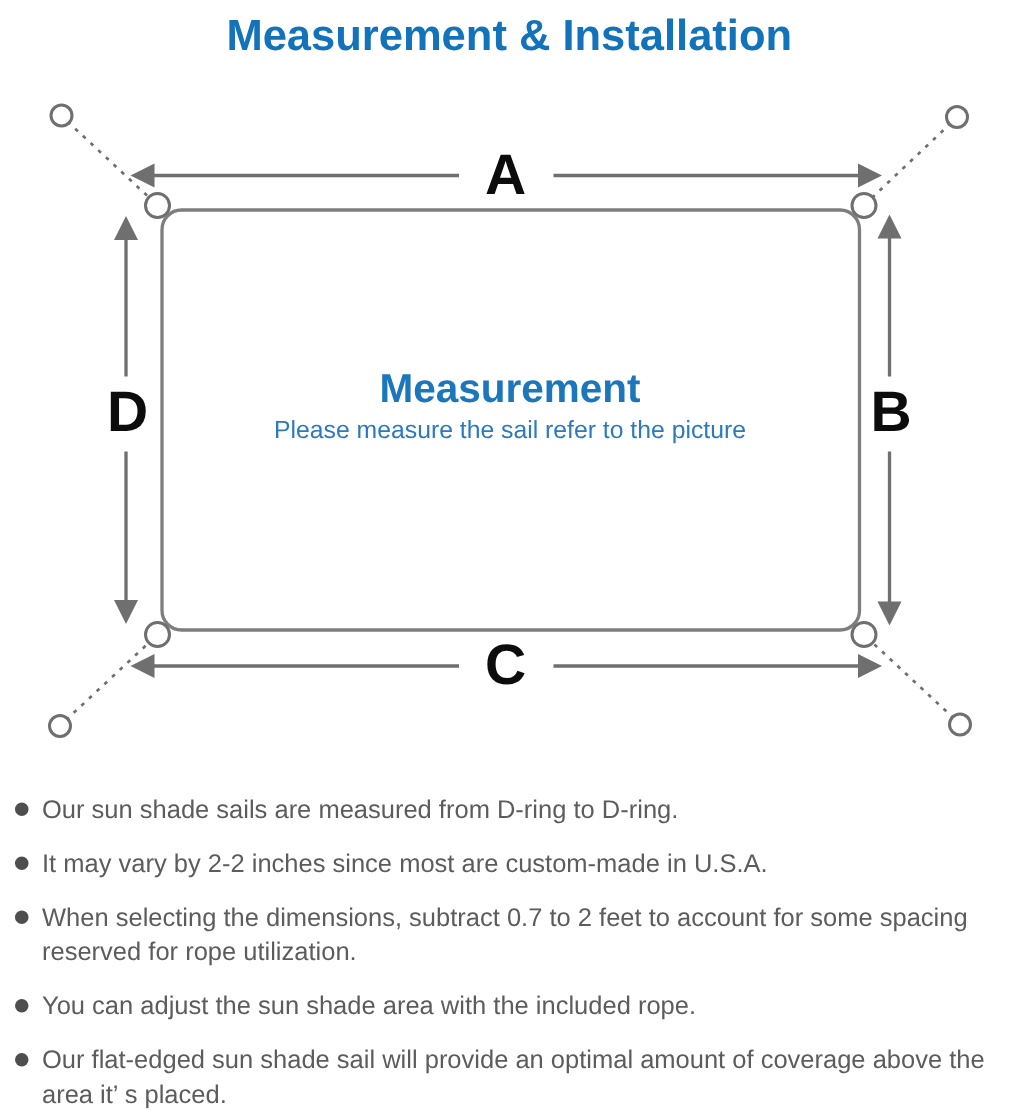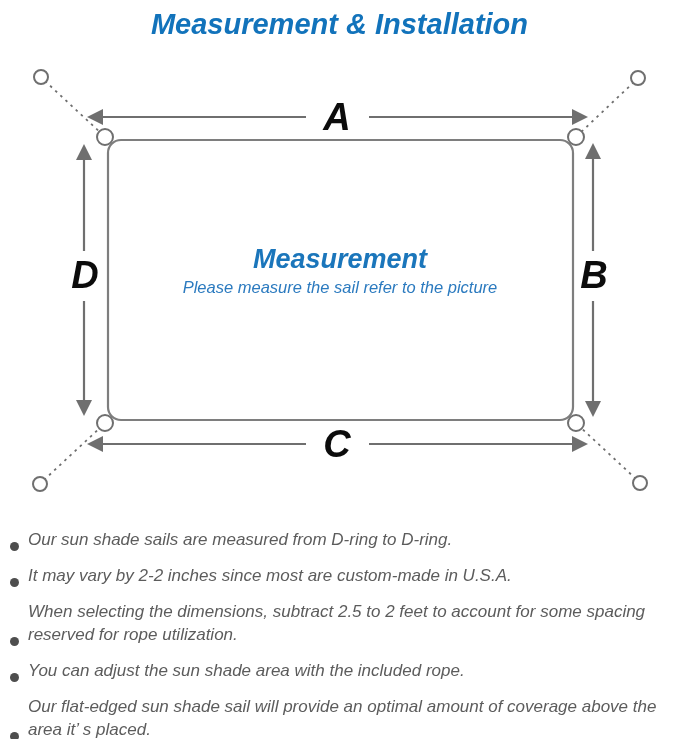--- a/index.html
+++ b/index.html
@@ -8,21 +8,20 @@
     background: #ffffff;
     width: 679px;
     height: 739px;
     overflow: hidden;
     font-family: "Liberation Sans", sans-serif;
   }
   .page {
     width: 679px;
     height: 567px;
     position: relative;
-    font-style: italic;
   }
   .title {
     margin: 0;
     padding-top: 5px;
     text-align: center;
     font-size: 29px;
     line-height: 38px;
     font-weight: bold;
     color: #1273BB;
     letter-spacing: 0px;
@@ -48,21 +47,21 @@
     font-size: 16.5px;
     fill: #2B7ABF;
   }
   .notes {
     list-style: none;
     margin: 0;
     padding: 13px 8px 0 10px;
   }
   .notes li {
     display: flex;
-    align-items: flex-end;
+    align-items: flex-start;
     gap: 9px;
     margin-bottom: 13px;
     color: #5C5C5C;
     font-size: 17px;
     line-height: 23px;
   }
   .dot {
     flex: 0 0 auto;
     width: 9px;
     height: 9px;
@@ -146,21 +145,21 @@
     <li>
       <span class="dot"></span>
       <span class="note-text">Our sun shade sails are measured from D-ring to D-ring.</span>
     </li>
     <li>
       <span class="dot"></span>
       <span class="note-text">It may vary by 2-2 inches since most are custom-made in U.S.A.</span>
     </li>
     <li>
       <span class="dot"></span>
-      <span class="note-text">When selecting the dimensions, subtract 2.5 to 2 feet to account for some spacing reserved for rope utilization.</span>
+      <span class="note-text">When selecting the dimensions, subtract 0.7 to 2 feet to account for some spacing reserved for rope utilization.</span>
     </li>
     <li>
       <span class="dot"></span>
       <span class="note-text">You can adjust the sun shade area with the included rope.</span>
     </li>
     <li>
       <span class="dot"></span>
       <span class="note-text">Our flat-edged sun shade sail will provide an optimal amount of coverage above the area it’ s placed.</span>
     </li>
   </ul>

